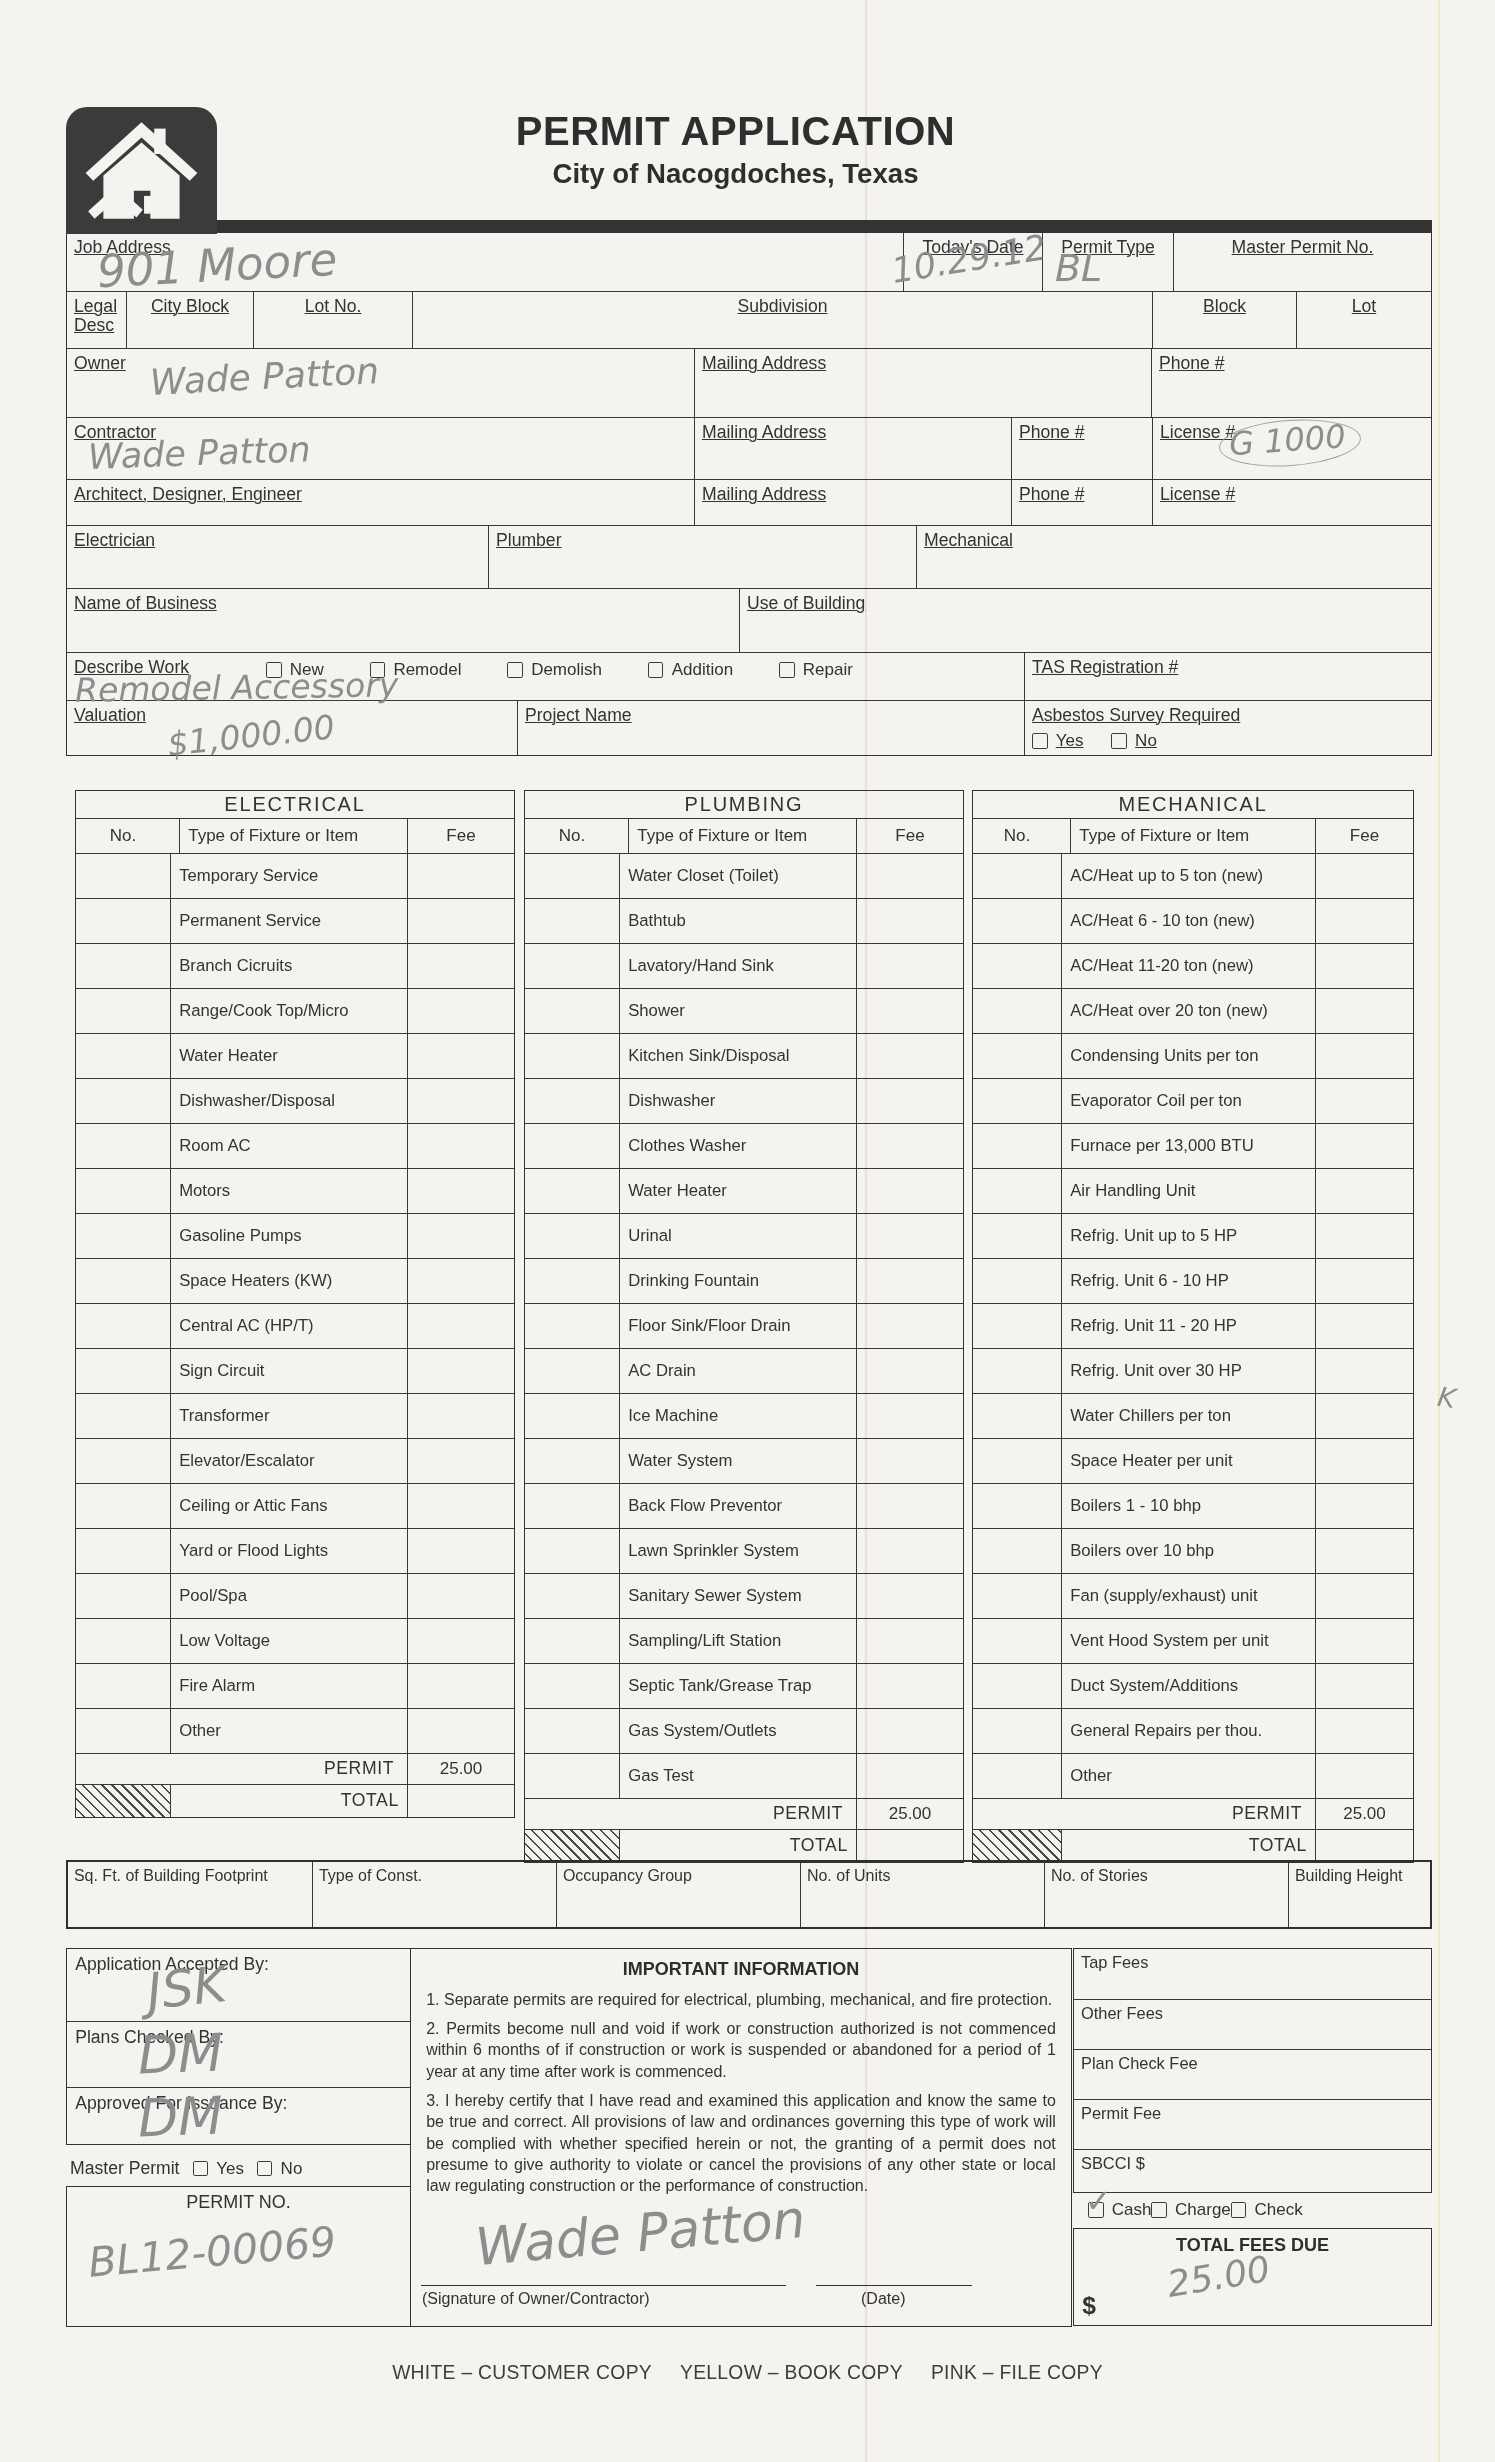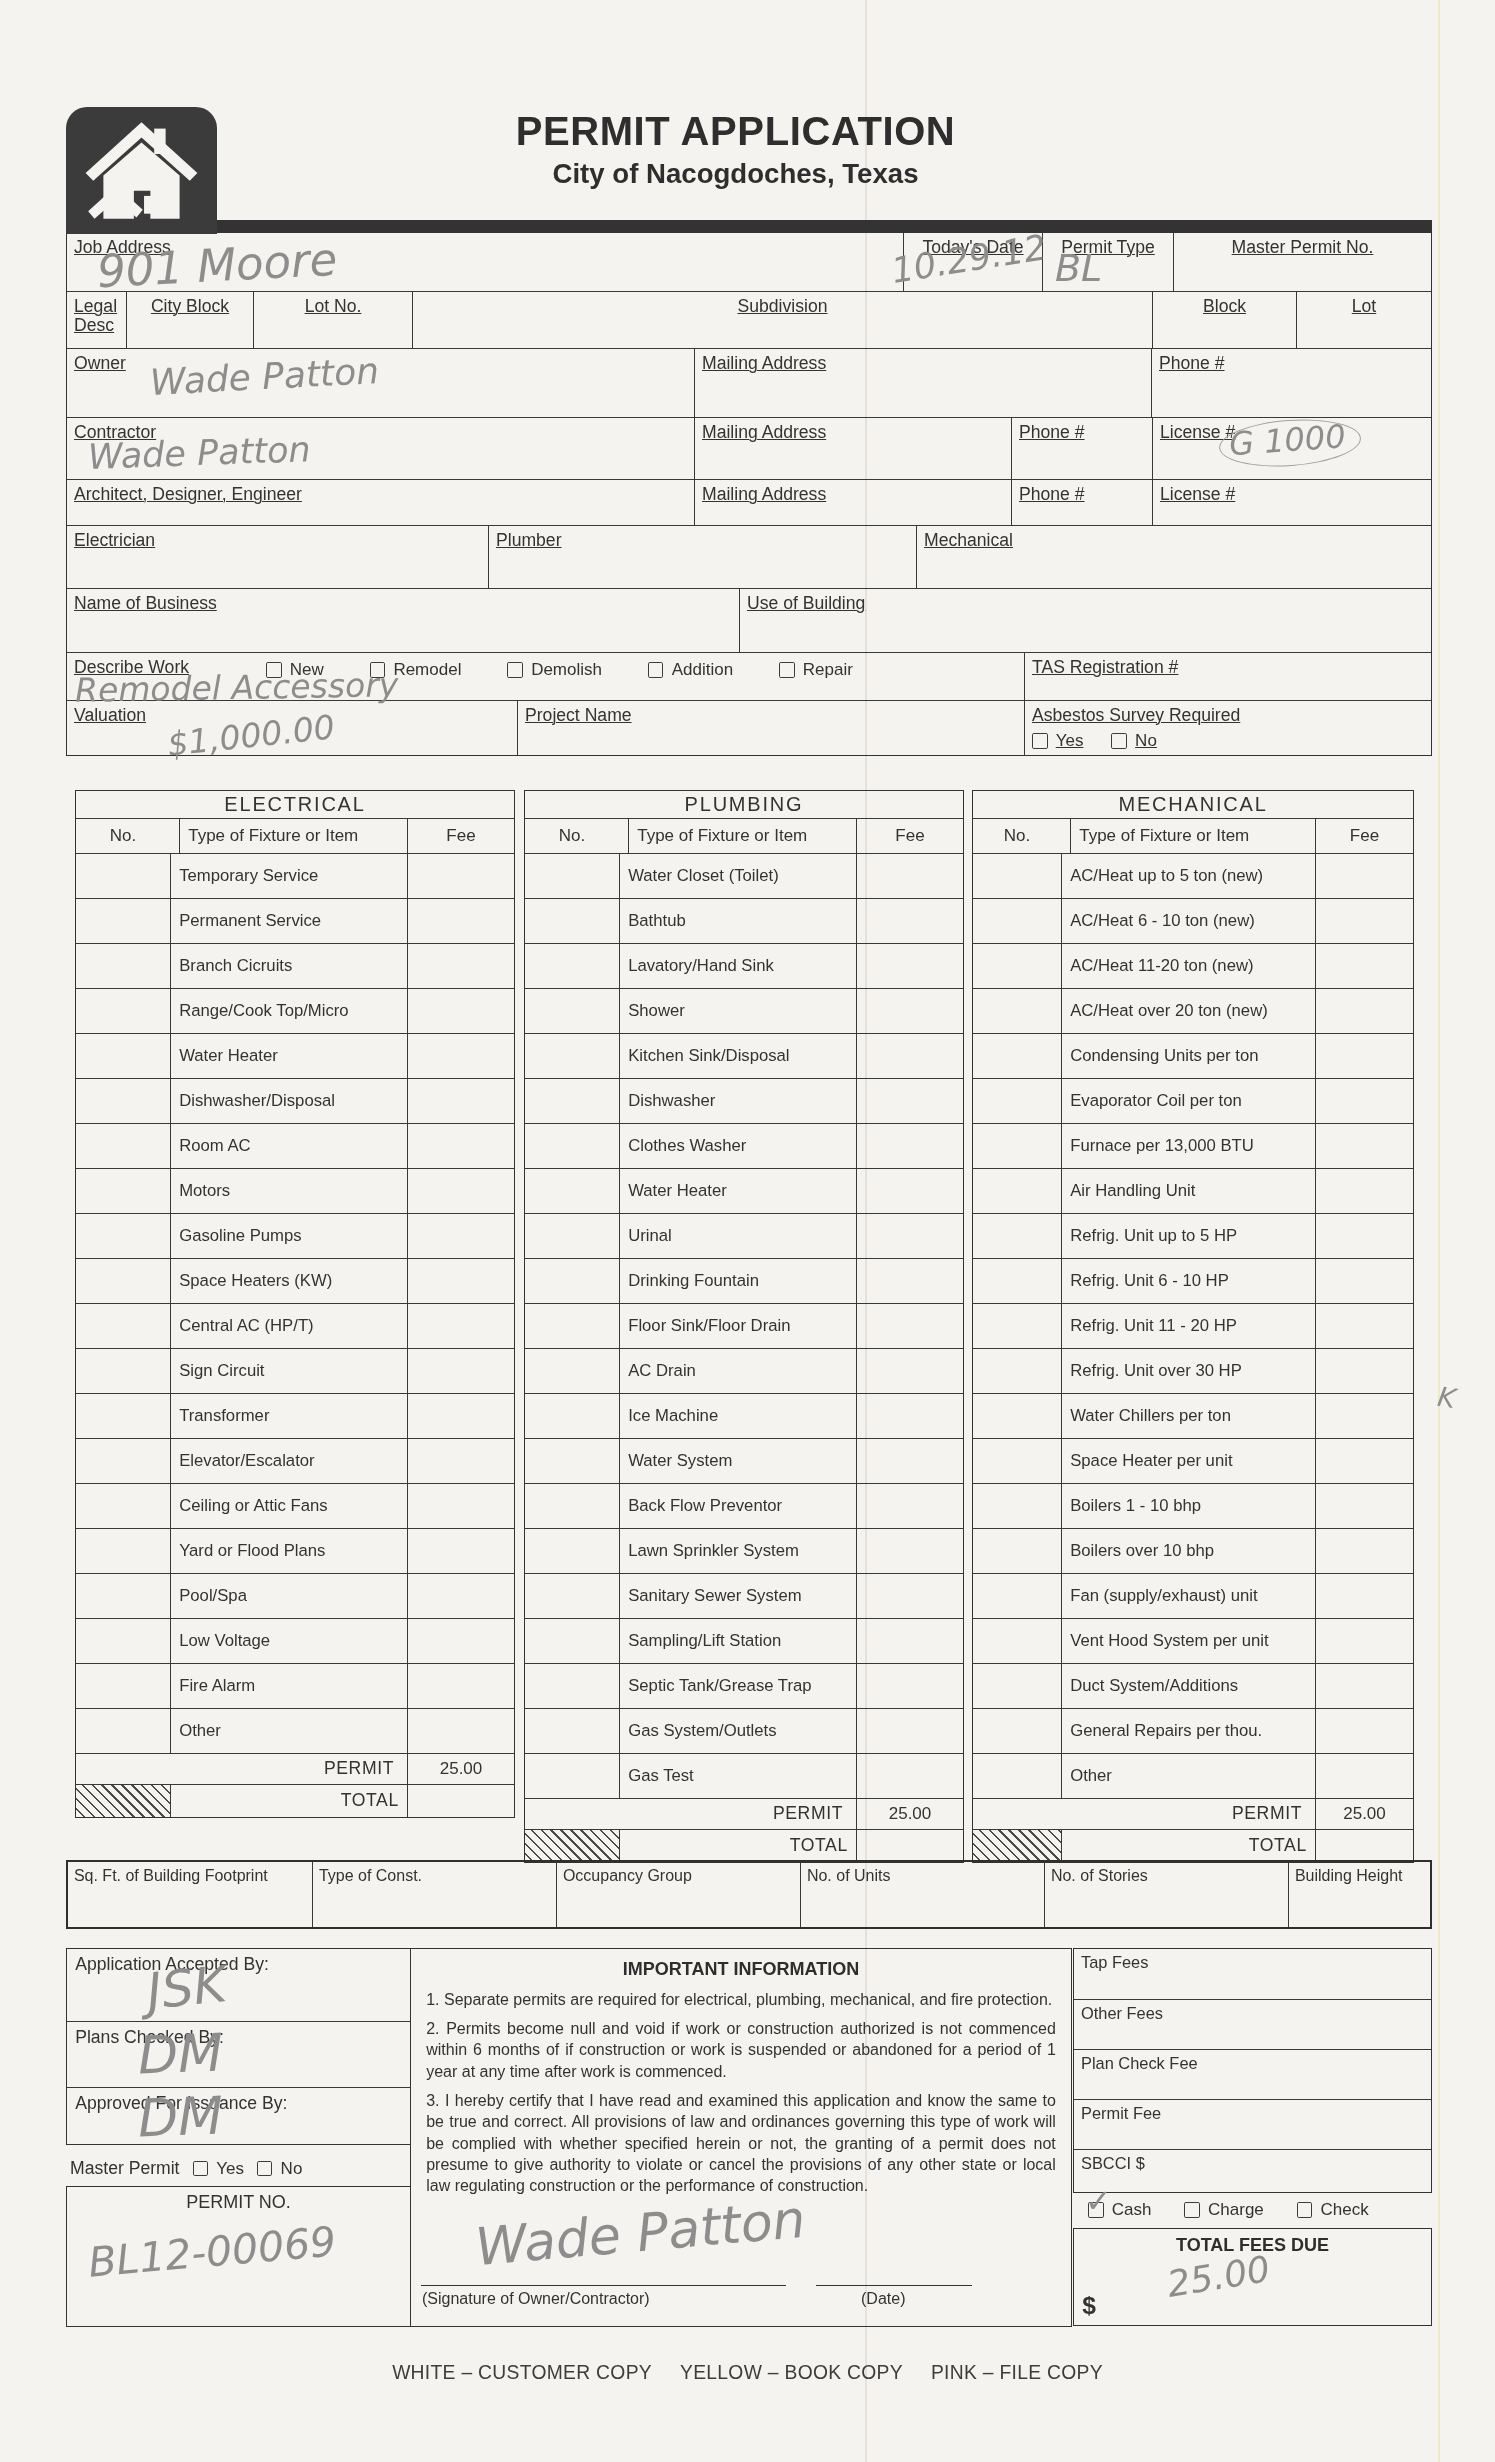--- a/index.html
+++ b/index.html
@@ -265,21 +265,21 @@
       <div class="ftype">Elevator/Escalator</div>
       <div class="ffee"></div>
     </div>
       <div class="frow">
       <div class="fno"></div>
       <div class="ftype">Ceiling or Attic Fans</div>
       <div class="ffee"></div>
     </div>
       <div class="frow">
       <div class="fno"></div>
-      <div class="ftype">Yard or Flood Plans</div>
+      <div class="ftype">Yard or Flood Lights</div>
       <div class="ffee"></div>
     </div>
       <div class="frow">
       <div class="fno"></div>
       <div class="ftype">Pool/Spa</div>
       <div class="ffee"></div>
     </div>
       <div class="frow">
       <div class="fno"></div>
       <div class="ftype">Low Voltage</div>
@@ -595,21 +595,21 @@
   <div class="sublbl" style="left:861px;top:2290px;">(Date)</div>
 
   <div class="box" style="left:1073px;top:1948px;width:359px;height:245px;">
     <div class="feerow" style="height:50px;">Tap Fees</div>
       <div class="feerow" style="height:50px;">Other Fees</div>
       <div class="feerow" style="height:50px;">Plan Check Fee</div>
       <div class="feerow" style="height:50px;">Permit Fee</div>
       <div class="feerow" style="height:50px;">SBCCI $</div>
   </div>
 
-  <div style="position:absolute;left:1088px;top:2200px;display:flex;align-items:center;gap:33px;">
+  <div style="position:absolute;left:1088px;top:2200px;display:flex;align-items:center;">
     <span class="opt">
       <span class="cb"></span>
       <span>Cash</span>
     </span>
       <span class="opt">
       <span class="cb"></span>
       <span>Charge</span>
     </span>
       <span class="opt">
       <span class="cb"></span>

